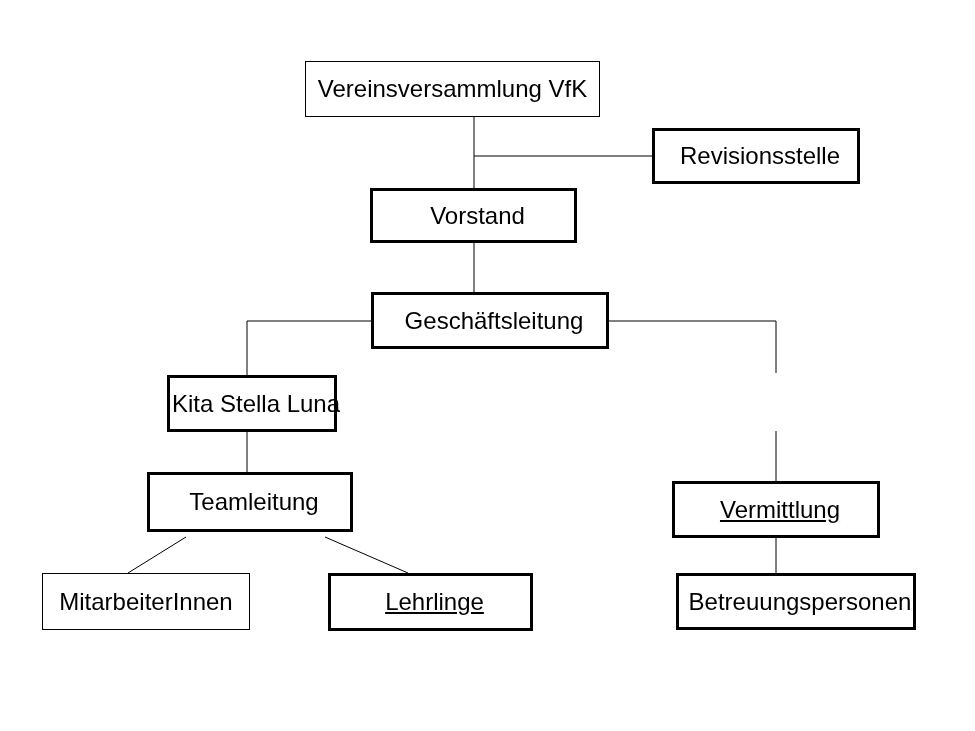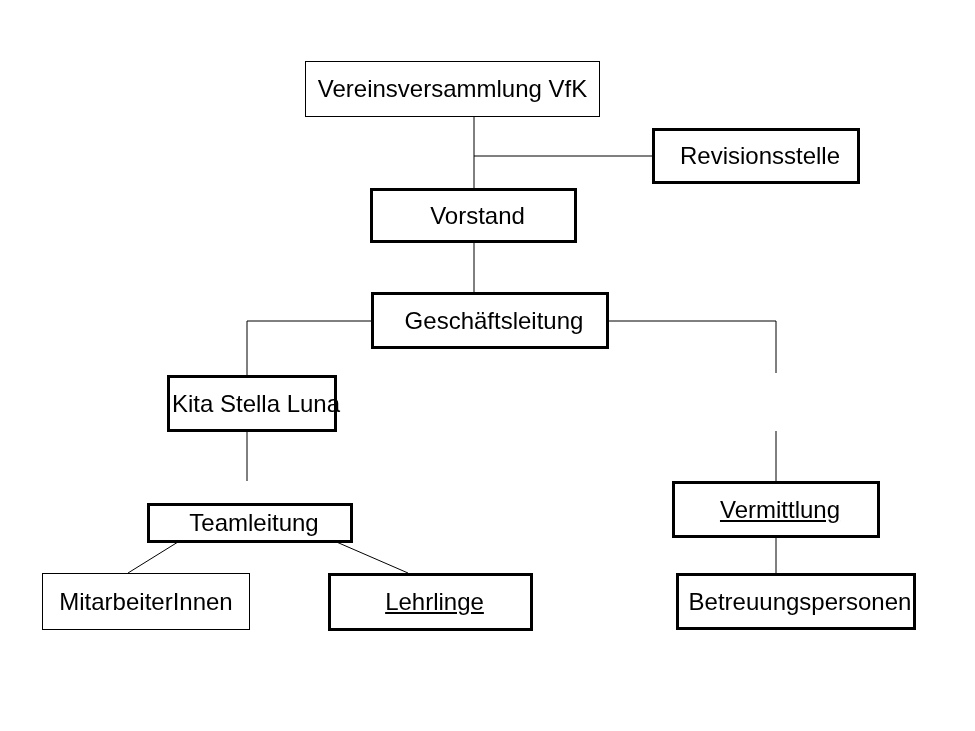--- a/index.html
+++ b/index.html
@@ -39,21 +39,21 @@
   .node.thick { border: 3px solid #000000; padding-left: 8px; }
   .node.thin  { border: 1px solid #000000; }
   .node.wrap  { white-space: normal; }
 
   #n-vereinsversammlung { left: 305px; top:  61px; width: 295px; height: 56px; }
   #n-revisionsstelle    { left: 652px; top: 128px; width: 208px; height: 56px; }
   #n-vorstand           { left: 370px; top: 188px; width: 207px; height: 55px; }
   #n-geschaeftsleitung  { left: 371px; top: 292px; width: 238px; height: 57px; }
   #n-kita               { left: 147px; top: 375px; width: 170px; height: 57px; margin-left: 20px; }
   #n-tageselternverein  { left: 575px; top: 373px; width: 365px; height: 58px; }
-  #n-teamleitung        { left: 147px; top: 503px; width: 206px; height: 40px; }
+  #n-teamleitung        { left: 147px; top: 472px; width: 206px; height: 60px; }
   #n-vermittlung        { left: 672px; top: 481px; width: 208px; height: 57px; text-decoration: underline; }
   #n-mitarbeiterinnen   { left:  42px; top: 573px; width: 208px; height: 57px; }
   #n-lehrlinge          { left: 328px; top: 573px; width: 205px; height: 58px; text-decoration: underline; }
   #n-betreuungspersonen { left: 676px; top: 573px; width: 240px; height: 57px; }
 </style>
 </head>
 <body>
 
 <div id="canvas">
 

